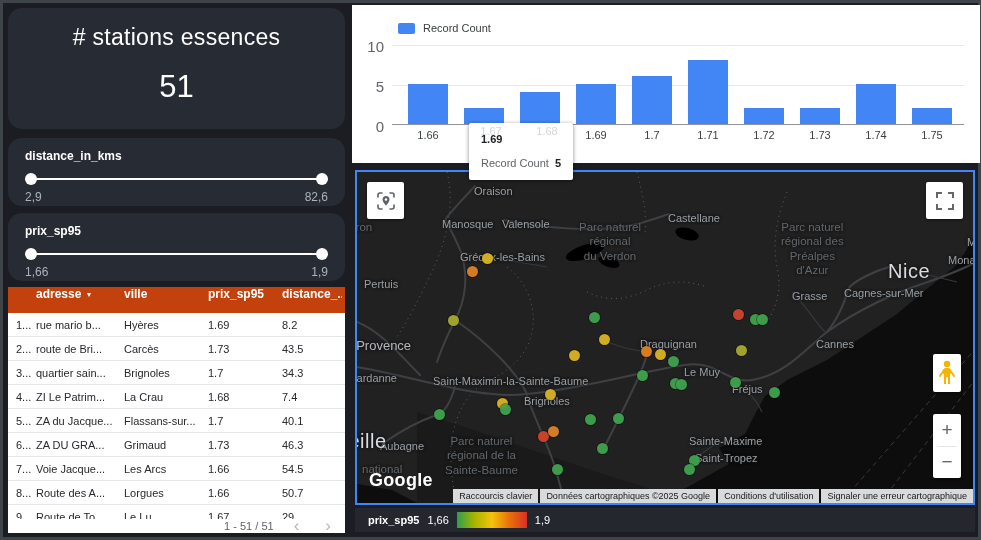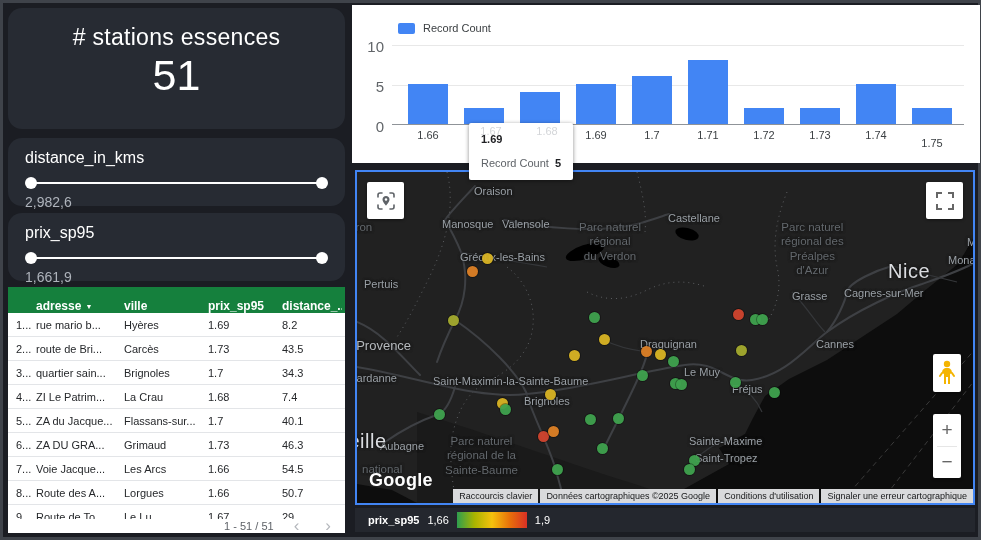--- a/index.html
+++ b/index.html
@@ -3,36 +3,36 @@
 <meta charset="utf-8">
 <style>
   * { margin:0; padding:0; box-sizing:border-box; }
   html,body { width:981px; height:540px; background:#1b1d23; font-family:"Liberation Sans","DejaVu Sans",sans-serif; }
   .page { position:relative; width:981px; height:540px; background:#1b1d23; overflow:hidden; box-shadow: inset 0 0 0 3px #3f434a; }
 
   
   .card { position:absolute; background:#272b33; border-radius:14px; }
   .scorecard { left:8px; top:8px; width:337px; height:121px; text-align:center; color:#fff; }
   .scorecard .sc-title { font-size:23px; margin-top:16px; letter-spacing:.3px; }
-  .scorecard .sc-value { font-size:43px; margin-top:0; }
+  .scorecard .sc-value { font-size:31px; margin-top:18px; }
 
   .slider-card { left:8px; width:337px; height:68px; padding:11px 17px 0; }
   .slider-card.s1 { top:138px; }
   .slider-card.s2 { top:213px; }
-  .sl-label { color:#fff; font-size:16px; font-weight:normal; }
+  .sl-label { color:#fff; font-size:12px; font-weight:bold; }
   .sl-track-wrap { position:relative; height:18px; margin-top:7px; }
   .sl-track { position:absolute; left:5px; right:5px; top:8px; height:2px; background:#fff; }
   .sl-handle { position:absolute; top:3px; width:12px; height:12px; border-radius:50%; background:#fff; }
   .sl-handle.min { left:0; }
   .sl-handle.max { right:0; }
-  .sl-values { display:flex; margin-top:2px; color:#aeb3bb; font-size:14px; }
+  .sl-values { display:flex; justify-content:space-between; margin-top:2px; color:#aeb3bb; font-size:12px; }
 
   
   .table-card { position:absolute; left:8px; top:287px; width:337px; height:246px; background:#fff; overflow:hidden; }
-  .t-head { display:flex; align-items:flex-end; height:26px; background:#15803d; color:#fff; font-size:12px; font-weight:bold; }
+  .t-head { display:flex; align-items:flex-start; height:26px; background:#c2410c; color:#fff; font-size:12px; font-weight:bold; }
   .t-body { height:206px; overflow:hidden; background:#fff; }
   .t-row { display:flex; align-items:center; height:24px; border-bottom:1px solid #e3e5e8; font-size:11px; color:#26282b; }
   .t-cell { overflow:hidden; white-space:nowrap; }
   .c0 { width:28px; padding-left:8px; }
   .c1 { width:88px; }
   .c2 { width:84px; }
   .c3 { width:74px; }
   .c4 { width:60px; }
   .t-head .c1 { display:flex; align-items:center; gap:4px; }
   .sort-ic { font-size:7px; line-height:7px; }
@@ -242,21 +242,21 @@
     <div id="xticks">
         <div class="xtick" style="left: 54px;">1.66</div>
         <div class="xtick" style="left: 110px;">1.67</div>
         <div class="xtick" style="left: 166px;">1.68</div>
         <div class="xtick" style="left: 222px;">1.69</div>
         <div class="xtick" style="left: 278px;">1.7</div>
         <div class="xtick" style="left: 334px;">1.71</div>
         <div class="xtick" style="left: 390px;">1.72</div>
         <div class="xtick" style="left: 446px;">1.73</div>
         <div class="xtick" style="left: 502px;">1.74</div>
-        <div class="xtick" style="left: 558px; margin-top: 8px;">1.75</div>
+        <div class="xtick" style="left: 558px;">1.75</div>
       </div>
   </div>
 
   <div class="tooltip">
     <span class="tt-ghost" style="left:2px;">1.67</span>
     <span class="tt-ghost" style="left:58px;">1.68</span>
     <div class="tt-title">1.69</div>
     <div class="tt-row">
       <span class="tt-series">Record Count</span>
       <span class="tt-value">5</span>

